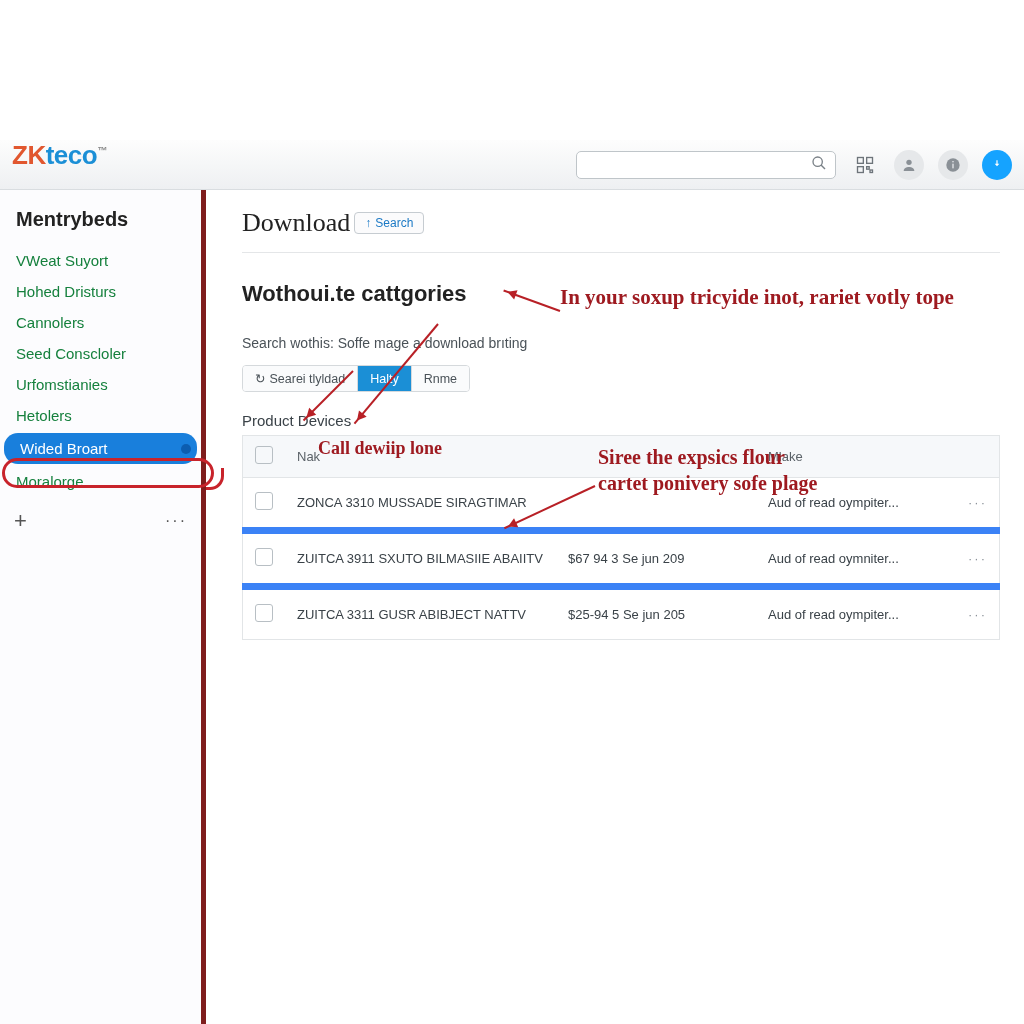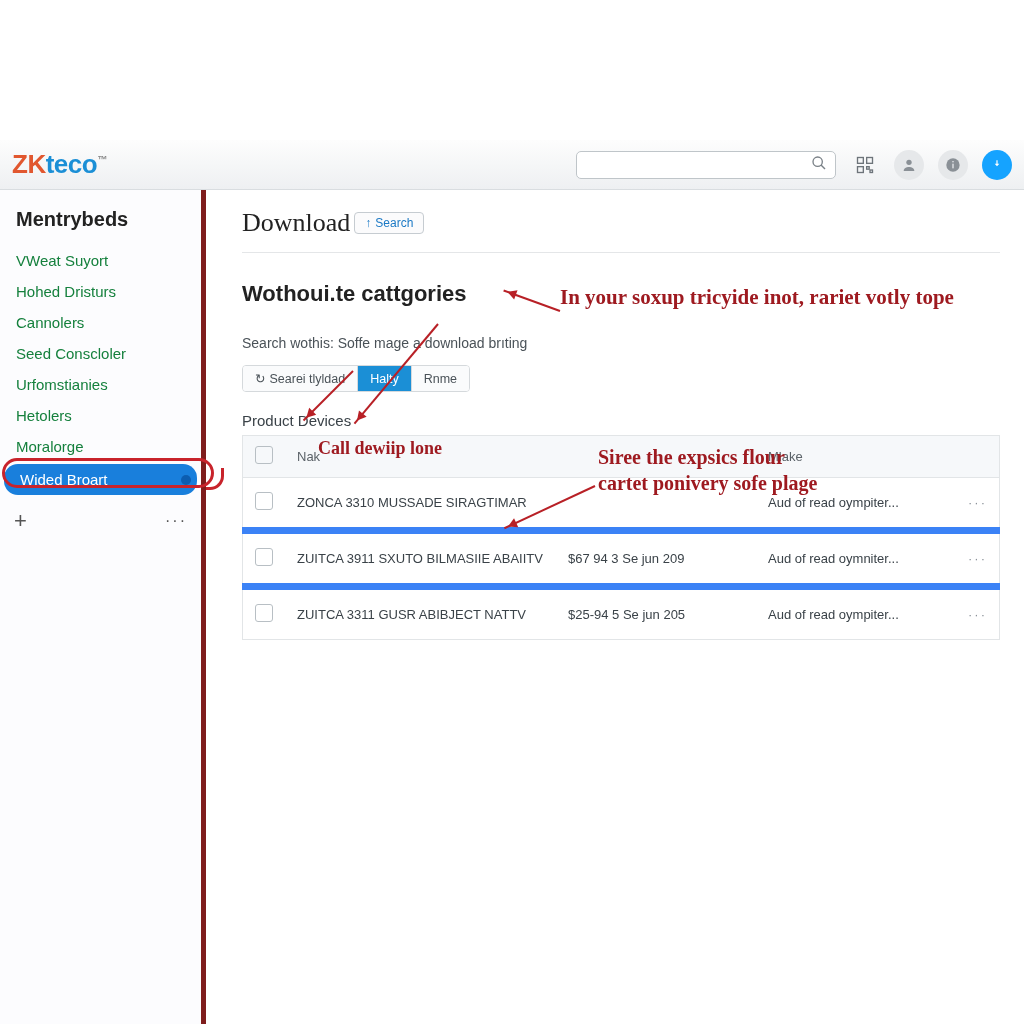--- a/index.html
+++ b/index.html
@@ -2,21 +2,21 @@
 <html><head>
 <meta charset="utf-8">
 <style>
   * { box-sizing: border-box; margin: 0; padding: 0; }
   body { font-family: Arial, Helvetica, sans-serif; background: #fff; color: #333; width: 1024px; height: 1024px; overflow: hidden; }
 
   .topbar {
     position: absolute; left: 0; right: 0; top: 140px; height: 50px;
     background: linear-gradient(#fdfdfd,#eef0f2);
     border-bottom: 1px solid #d9dde0;
-    display: flex; align-items: center; padding: 0 12px;
+    display: flex; padding: 0 12px;
   }
   .logo { font-weight: 700; font-size: 26px; letter-spacing: -0.5px; user-select: none; }
   .logo .z, .logo .k { color: #e1572f; }
   .logo .teco { color: #1b8fd6; }
   .logo sup { font-size: 10px; color:#888; vertical-align: super; }
 
   .search-wrap { margin-left: auto; display:flex; align-items:center; gap:14px; }
   .searchbox {
     width: 260px; height: 28px; border:1px solid #bfc5c9; border-radius:5px;
     background:#fff; display:flex; align-items:center; padding:0 8px; gap:6px;
@@ -140,22 +140,22 @@
 </div>
 
 <div class="sidebar">
   <h2>Mentrybeds</h2>
   <a class="side-item"><span>VWeat Suyort</span></a>
   <a class="side-item"><span>Hohed Dristurs</span></a>
   <a class="side-item"><span>Cannolers</span></a>
   <a class="side-item"><span>Seed Conscloler</span></a>
   <a class="side-item"><span>Urfomstianies</span></a>
   <a class="side-item"><span>Hetolers</span></a>
+  <a class="side-item active"><span>Wided Broart</span></a>
   <a class="side-item"><span>Moralorge</span></a>
-  <a class="side-item active"><span>Wided Broart</span></a>
 
   <div class="side-foot">
     <span class="plus">+</span>
     <span class="dots">···</span>
   </div>
 </div>
 
 <div class="main">
   <div class="page-title-row">
     <div class="page-title">Download</div>

